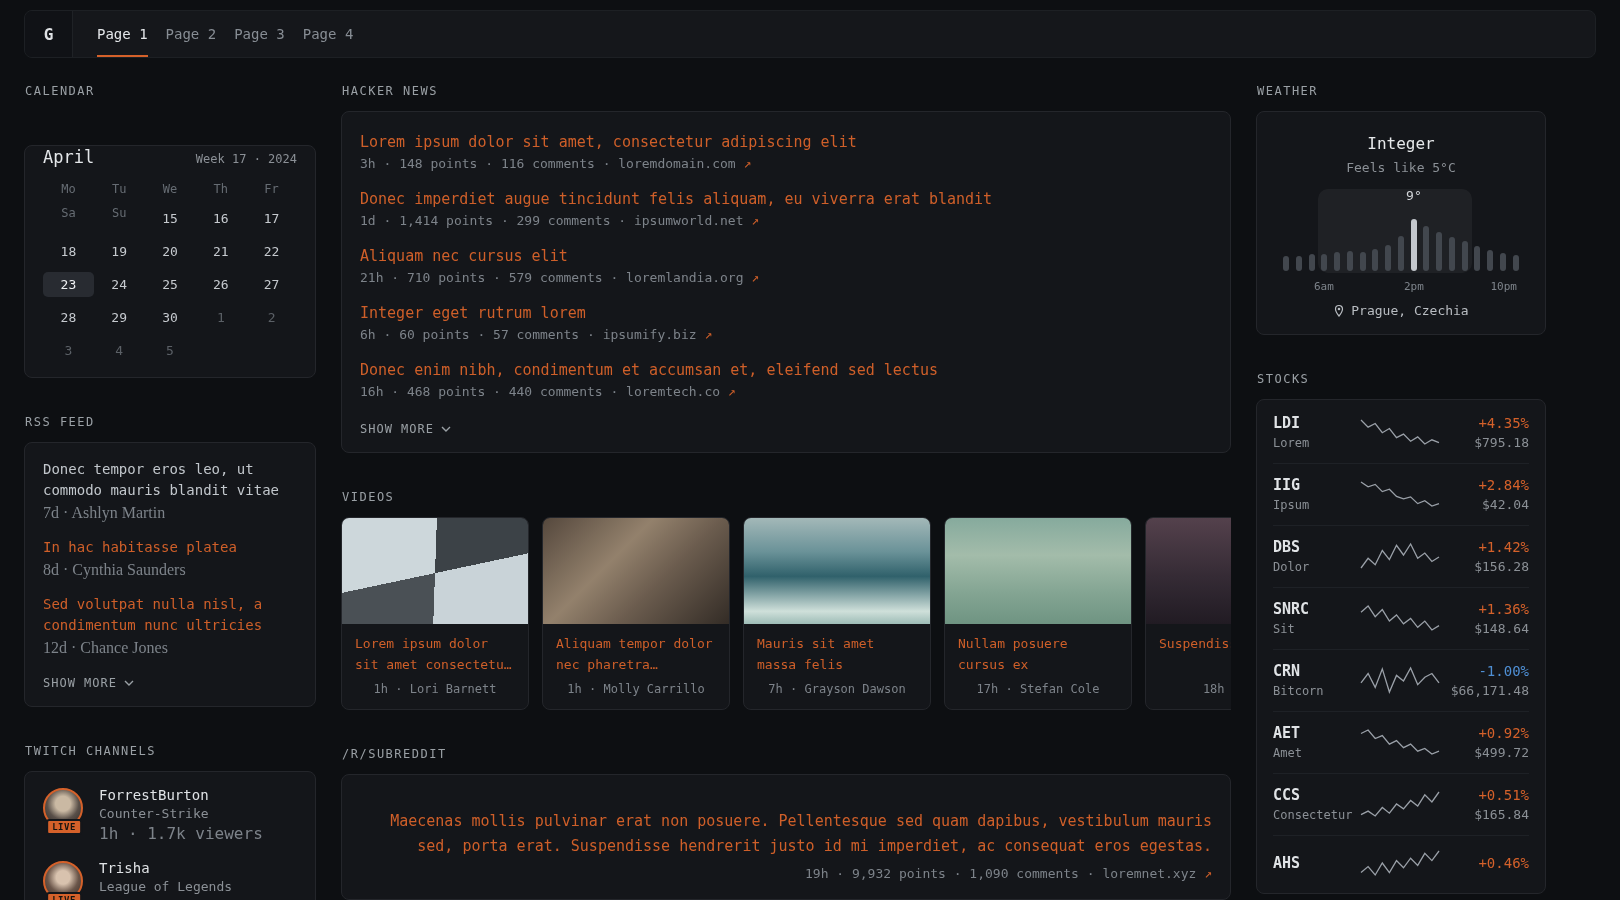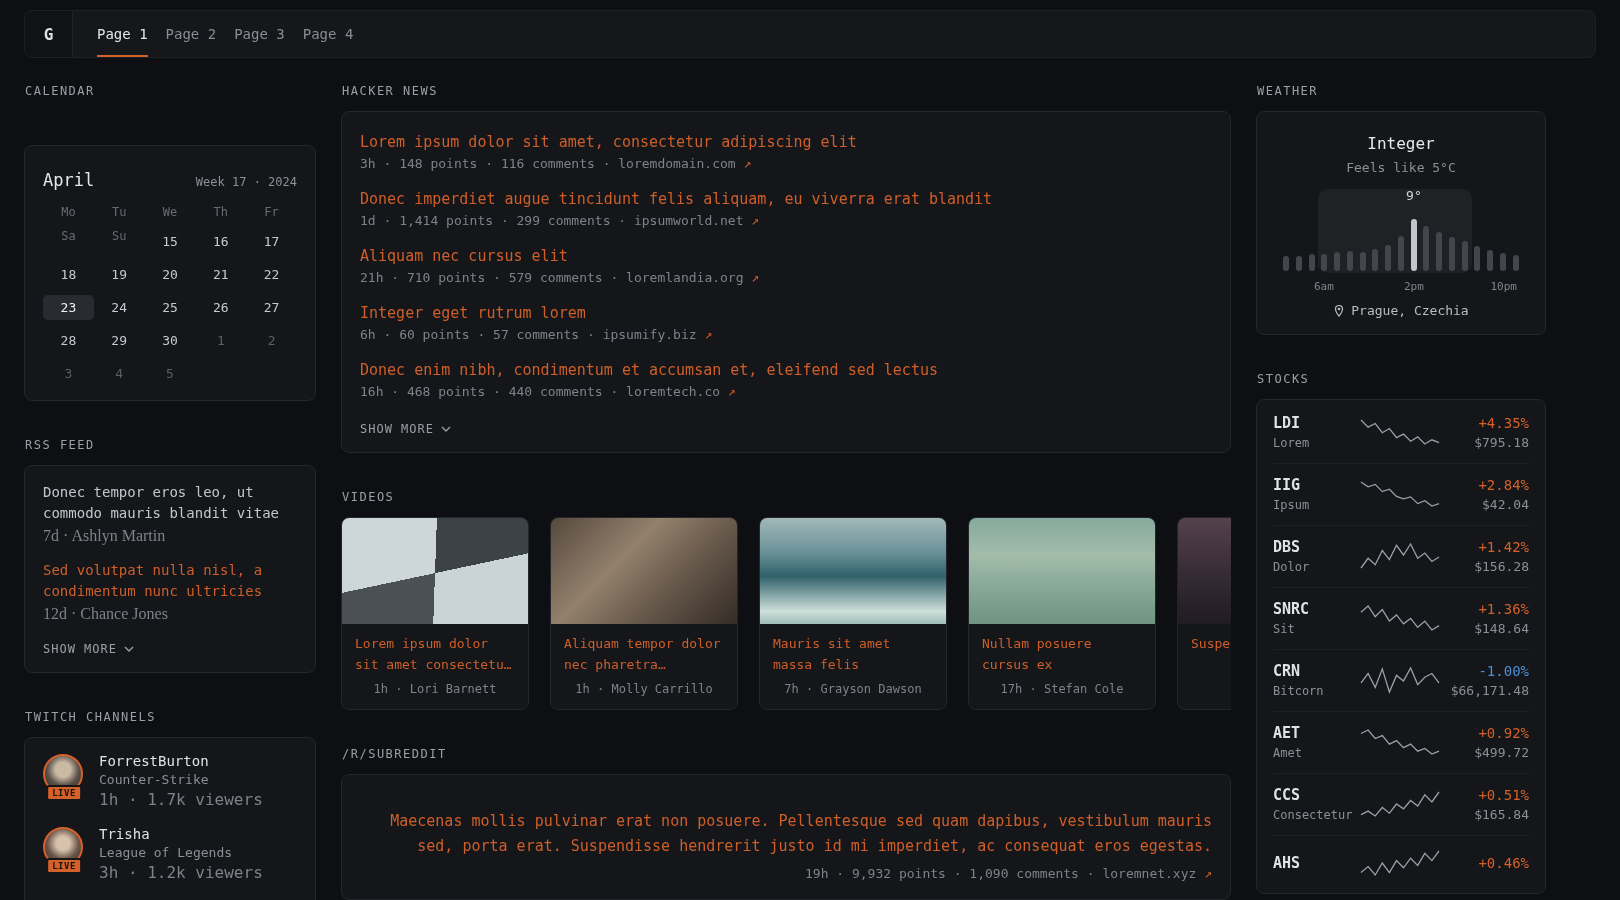--- a/index.html
+++ b/index.html
@@ -37,21 +37,21 @@
     column-gap:25px; padding:26px 0 0 24px; align-items:start;
   }
   .section { margin-bottom:37px; }
   .sec-title {
     margin:0 0 13px 1px; font-weight:normal;
     font-size:12px; letter-spacing:1.5px; color:#9aa0a5;
   }
   .card { background:#14161a; border:1px solid #24262b; border-radius:8px; }
 
   
-  .cal { padding:24px 18px 14px;margin-top:47px; }
+  .cal { padding:1px 18px 14px;margin-top:47px; }
   .cal-head { display:flex; justify-content:space-between; align-items:baseline; margin-bottom:15px; }
   .cal-month { font-size:17px; color:#e4e7ea; }
   .cal-sub { font-size:12px; color:#8b9096; }
   .cal-grid { display:grid; grid-template-columns:repeat(5,1fr); row-gap:8px; text-align:center; }
   .cal-dow { font-size:12px; color:#666c73; padding-bottom:2px; }
   .cal-day { font-size:13px; color:#c6cacf; padding:5px 0; border-radius:5px; cursor:default; }
   .cal-day.muted { color:#5b6066; }
   .cal-day.selected { background:#282b31; color:#eef0f2; }
 
   
@@ -86,21 +86,21 @@
   .tw-meta { font-size:16px; color:#7d838a; margin-top:3px; }
 
   
   .hn { padding:21px 18px 15px; }
   .hn-item { margin-bottom:19px; }
   .hn-title { font-size:15px; color:#cf5f29; cursor:pointer; }
   .hn-meta { font-size:13px; color:#7d838a; margin-top:5px; }
   .ext { color:#cf5f29; }
 
   
-  .vid-row { display:flex; gap:21px; overflow:hidden; }
+  .vid-row { display:flex; gap:13px; overflow:hidden; }
   .vid-card { flex:0 0 188px; background:#14161a; border:1px solid #24262b; border-radius:8px; overflow:hidden; cursor:pointer; }
   .thumb { height:106px; }
   .thumb-0 { background:conic-gradient(from 40deg at 50% 52%, #3c4247 0deg 38deg, #c9d3d8 38deg 142deg, #4a5055 142deg 218deg, #cdd7db 218deg 322deg, #3c4247 322deg 360deg); }
   .thumb-1 { background:linear-gradient(135deg, #55483d 0%, #93816c 38%, #6b5c4e 62%, #332c26 100%); }
   .thumb-2 { background:linear-gradient(180deg, #a3b8b8 0%, #6a9298 32%, #30616b 55%, #cfe0da 88%, #9dbcb6 100%); }
   .thumb-3 { background:linear-gradient(180deg, #86aa9d 0%, #a3bcaa 35%, #84a593 70%, #6f9482 100%); }
   .thumb-4 { background:linear-gradient(180deg, #54414c 0%, #352b35 55%, #211b23 100%); }
   .vid-body { padding:10px 13px 13px; }
   .vid-title { font-size:13px; line-height:1.6; color:#cf5f29; min-height:42px; }
   .vid-meta { font-size:12px; color:#7d838a; margin-top:6px;text-align:center; }
@@ -196,20 +196,24 @@
 
     <section class="section">
       <h2 class="sec-title">RSS FEED</h2>
       <div class="card rss">
         <div id="rss-list">
             <div class="rss-item">
      <div class="rss-title">Donec tempor eros leo, ut commodo mauris blandit vitae</div>
      <div class="rss-meta">7d · Ashlyn Martin</div>
    </div>
             <div class="rss-item">
+     <div class="rss-title hl">In hac habitasse platea</div>
+     <div class="rss-meta">8d · Cynthia Saunders</div>
+   </div>
+            <div class="rss-item">
      <div class="rss-title hl">Sed volutpat nulla nisl, a condimentum nunc ultricies</div>
      <div class="rss-meta">12d · Chance Jones</div>
    </div>
           </div>
         <button class="show-more">
           <span>SHOW MORE</span>
           <svg class="chev" viewBox="0 0 10 6">
               <path d="M1 1 L5 5 L9 1" fill="none" stroke="#9aa0a5" stroke-width="1.4"></path>
             </svg>
         </button>

